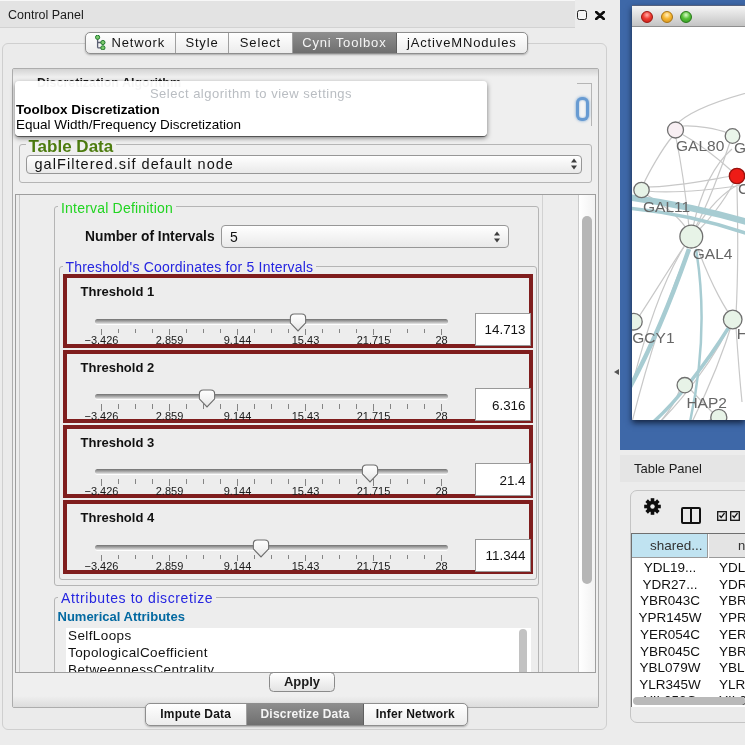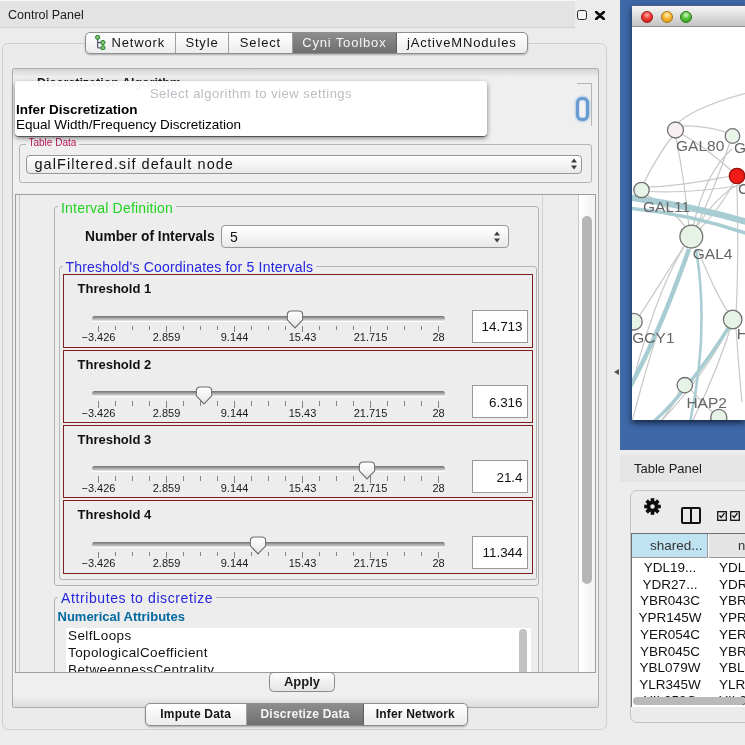--- a/index.html
+++ b/index.html
@@ -27,21 +27,21 @@
 .combo { position:absolute; border:1px solid #979797; border-radius:4px; background:linear-gradient(#ffffff,#e9e9e9); font-size:14px; color:#111; }
 .combo span.v { position:absolute; left:8px; top:50%; transform:translateY(-50%); }
 .arrows { position:absolute; right:6px; top:50%; transform:translateY(-50%); width:6px; height:11px; }
 .arrows:before { content:""; position:absolute; left:0; top:0; border-left:3px solid transparent; border-right:3px solid transparent; border-bottom:4px solid #3e3e3e; }
 .arrows:after { content:""; position:absolute; left:0; bottom:0; border-left:3px solid transparent; border-right:3px solid transparent; border-top:4px solid #3e3e3e; }
 
 #scrollpane { left:15px; top:194px; width:581px; height:479px; border:1px solid #9e9e9e; background:#ededed; overflow:hidden; }
 #vsb-track { position:absolute; right:0; top:0; width:17px; height:100%; background:linear-gradient(90deg,#ffffff,#f2f2f2); border-left:1px solid #cacaca; }
 #vsb-thumb { position:absolute; right:3.5px; top:21px; width:10px; height:368px; background:#b6b6b6; border-radius:5px; }
 
-.tbox { position:absolute; left:46.5px; width:470px; height:73.5px; border:1px solid #7f1d1d; background:#ededed; }
+.tbox { position:absolute; left:46.5px; width:470px; height:73.5px; border:4px solid #7f1d1d; background:#ededed; }
 .tbox .tt { position:absolute; left:14px; top:6px; font-size:13px; font-weight:bold; color:#111; }
 .track { position:absolute; left:28px; top:40.5px; width:353px; height:5px; border-radius:2.5px; background:linear-gradient(#707070, #9e9e9e 40%, #c6c6c6 75%, #e9e9e9); box-shadow:0 1px 0 rgba(255,255,255,0.9); }
 .ticks-min { position:absolute; left:34.5px; top:50.5px; width:341px; height:4.5px;
   background:repeating-linear-gradient(90deg,#848484 0 1px,transparent 1px 17px); }
 .ticks-maj { position:absolute; left:34.5px; top:50.5px; width:341px; height:6.5px;
   background:repeating-linear-gradient(90deg,#848484 0 1px,transparent 1px 68px); }
 .slab { position:absolute; top:56px; font-size:11px; color:#1a1a1a; transform:translateX(-50%); }
 .thumb { position:absolute; top:35px; width:17px; height:19px; transform:translateX(-50%); }
 .vbox { position:absolute; left:408px; top:34.5px; width:56px; height:33px; border:1px solid #999; background:#fff; }
 .vbox span { position:absolute; right:4px; top:50%; transform:translateY(-50%); font-size:13.4px; color:#111; }
@@ -104,21 +104,21 @@
   <div class="seg sel" style="width:105px;">Cyni Toolbox</div>
   <div class="seg" style="width:130px;">jActiveMNodules</div>
 </div>
 
 <div class="abs" style="left:37px; top:76px; font-size:12.5px; font-weight:bold; color:#1a1a1a;">Discretization Algorithm</div>
 <div class="fline" style="left:577px; top:83px; width:15px; height:1px;"></div>
 <div class="fline" style="left:591px; top:83px; width:1px; height:43px;"></div>
 <div class="abs" style="left:576px; top:96.5px; width:12.5px; height:24px; border:3px solid rgba(96,150,208,0.95); border-radius:6px; background:#f4f4f4; box-shadow:0 0 3px rgba(100,155,210,0.95), inset 0 0 2px rgba(100,155,210,0.75);"></div>
 
 <div class="group" style="left:19px; top:143.5px; width:572.5px; height:39px; border-radius:3px;"></div>
-<div class="gtitle" style="left:25.5px; top:137px; color:#be185d; font-weight:400; background:#efefef; font-size:10px; letter-spacing:0;">Table Data</div>
+<div class="gtitle" style="left:25.5px; top:137px; color:#4d7c0f; font-weight:700; background:#efefef; font-size:17px; letter-spacing:0;">Table Data</div>
 <div class="combo" style="left:25.5px; top:154.5px; width:556.5px; height:19.5px;">
     <span class="v" style="font-size:14.5px; letter-spacing:1.05px;">galFiltered.sif default node</span>
     <span class="arrows" style="right:4.5px;"></span>
   </div>
 
 <div id="scrollpane" class="abs">
 
   <div class="fline" style="left:2.5px; top:0; width:1px; height:479px; background:#c9c9c9;"></div>
   <div class="fline" style="left:526px; top:0; width:1px; height:479px; background:#d2d2d2;"></div>
 
@@ -230,21 +230,21 @@
 <div id="applybtn" class="abs">Apply</div>
 
 <div class="pill" style="left:144.5px; top:702.5px; width:323px; height:23px; font-size:12px;">
   <div class="seg" style="width:102px; font-size:12px; font-weight:bold; letter-spacing:0.2px;">Impute Data</div>
   <div class="seg sel" style="width:118px; font-size:12px; font-weight:bold; letter-spacing:0.2px;">Discretize Data</div>
   <div class="seg" style="width:103px; font-size:12px; font-weight:bold; letter-spacing:0.2px;">Infer Network</div>
 </div>
 
 <div id="popup" class="abs">
   <div class="hint">Select algorithm to view settings</div>
-  <div class="it1">Infer Discretization</div>
+  <div class="it1">Toolbox Discretization</div>
   <div class="it2">Equal Width/Frequency Discretization</div>
 </div>
 
 <div id="desktop" class="abs"></div>
 <div id="netframe" class="abs">
   <div id="nettitle">
     <div class="tl" id="tl-r"></div>
       <div class="tl" id="tl-y"></div>
       <div class="tl" id="tl-g"></div>
   </div>

